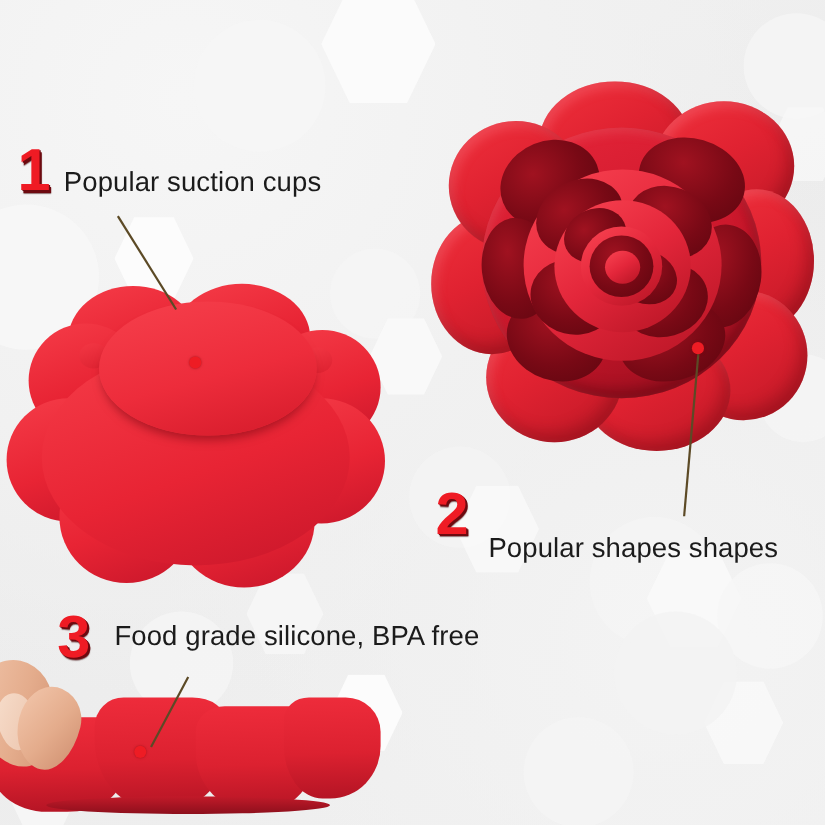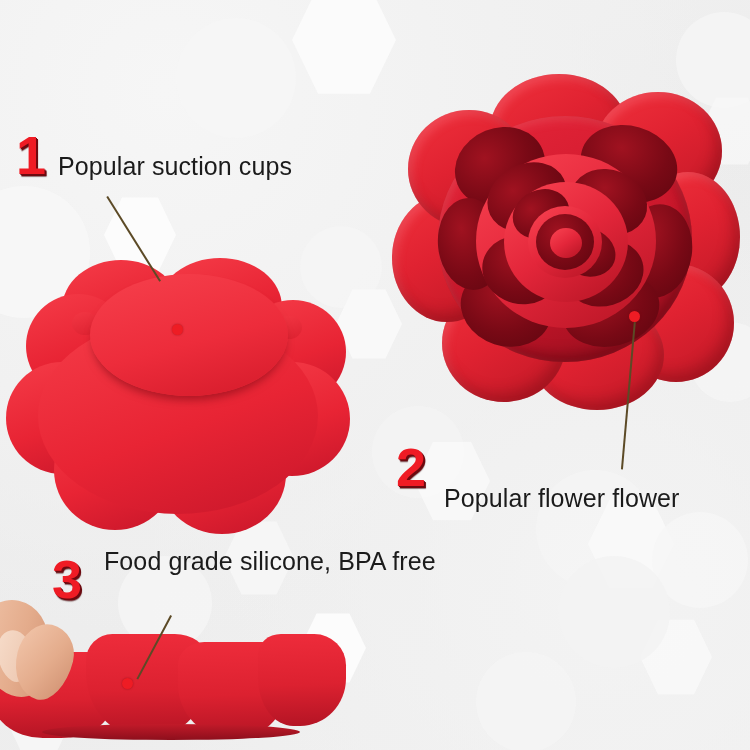--- a/index.html
+++ b/index.html
@@ -257,25 +257,25 @@
 
   <div>
     <div class="callout-num" style="left:16px;top:128px;">1</div>
     <div class="callout-text" style="left:58px;top:152px;">Popular suction cups</div>
     <div class="pointer-line" style="left:108px;top:196px;width:100px;transform:rotate(58deg);"></div>
     <div class="pointer-dot" style="left:172px;top:324px;"></div>
   </div>
 
   <div>
     <div class="callout-num" style="left:396px;top:440px;">2</div>
-    <div class="callout-text" style="left:444px;top:484px;">Popular flower flower</div>
+    <div class="callout-text" style="left:444px;top:484px;">Popular shapes shapes</div>
     <div class="pointer-line" style="left:636px;top:320px;width:150px;transform:rotate(95deg);"></div>
     <div class="pointer-dot" style="left:629px;top:311px;"></div>
   </div>
 
   <div>
     <div class="callout-num" style="left:52px;top:552px;">3</div>
-    <div class="callout-text" style="left:104px;top:547px;">Food grade silicone, BPA free</div>
+    <div class="callout-text" style="left:104px;top:564px;">Food grade silicone, BPA free</div>
     <div class="pointer-line" style="left:172px;top:616px;width:72px;transform:rotate(118deg);"></div>
     <div class="pointer-dot" style="left:122px;top:678px;"></div>
   </div>
 
 </div>
 
 </body></html>

